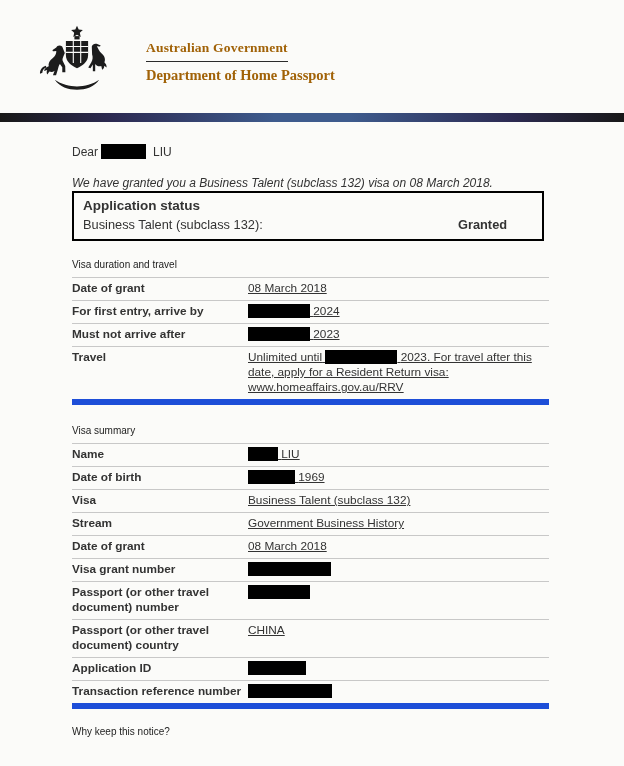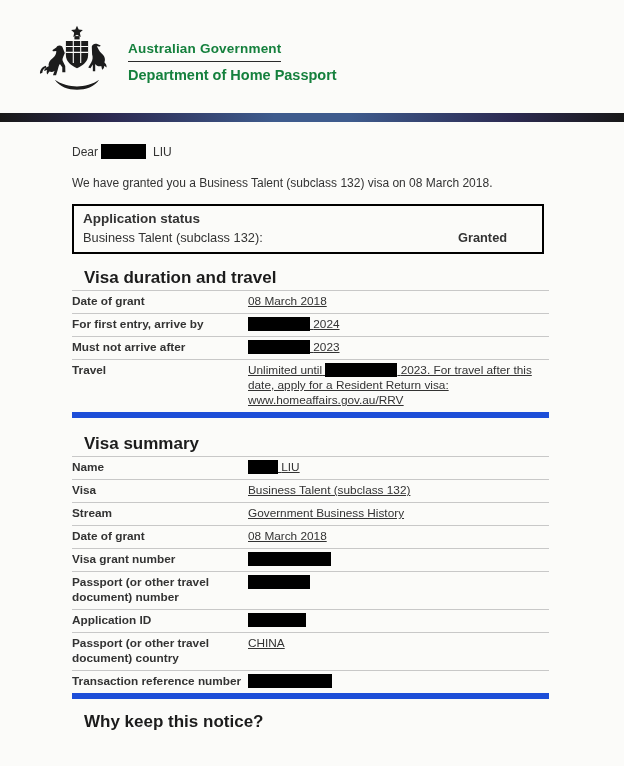--- a/index.html
+++ b/index.html
@@ -9,47 +9,47 @@
     font-family:"Liberation Sans","DejaVu Sans",sans-serif;
     color:#333;
     overflow:hidden;
   }
   .page{position:relative;width:624px;height:766px;}
 
   
   .header{display:flex;align-items:center;padding:24px 0 0 36px;height:76px;}
   .crest{width:82px;height:74px;flex:0 0 auto;}
   .crest svg{width:82px;height:74px;display:block;}
-  .header-text{margin-left:10px;font-family:Liberation Sans, sans-serif;color:#15803d;}
+  .header-text{margin-left:28px;font-family:Liberation Serif, serif;color:#a16207;}
   .agency{display:table;font-size:13.5px;font-weight:bold;letter-spacing:.2px;
           padding-bottom:5px;border-bottom:1.5px solid #2b2b2b;}
   .dept{font-size:14.5px;font-weight:bold;padding-top:5px;}
 
   
   .accent-bar{
     height:9px;width:624px;margin-top:13px;
     background:linear-gradient(90deg,#181818 0%,#2c2a52 18%,#3e5b8d 44%,#3e5b8d 56%,#2c2a52 82%,#181818 100%);
   }
 
   
   .content{margin:22px 75px 0 72px;width:477px;font-size:12px;line-height:15px;}
 
   .salutation{margin:0 0 16px 0;}
-  .intro{margin:0 0 13px 0;}
+  .intro{margin:0 0 0 0;font-style:italic;}
 
   .redact{display:inline-block;background:#000;height:14px;vertical-align:text-bottom;}
   .salutation-redact{width:45px;height:15px;margin:0 7px 0 3px;}
 
   .status-box{border:2px solid #000;padding:5px 9px 7px 9px;margin:0 5px 16px 0;}
   .status-title{font-size:13.5px;font-weight:bold;margin-bottom:4px;}
   .status-row{display:flex;font-size:12.8px;gap:40px;}
   .status-item{flex:0 0 335px;}
   .status-value{font-weight:bold;}
 
-  .section-heading{font-size:17px;font-weight:bold;color:#1c1c1c;margin:0 0 5px 12px;}
+  .section-heading{font-size:10px;font-weight:normal;color:#1c1c1c;margin:0 0 5px 0;}
   .sect-duration{margin-top:2px;}
   .sect-summary{margin-top:18px;}
   .sect-why{margin-top:15px;}
 
   .vtable{border-bottom:6px solid #1d4ed8;margin-bottom:2px;}
   .vrow{display:flex;border-top:1px solid #c8c8c8;padding:3px 0 4px 0;}
   .vlabel{flex:0 0 176px;box-sizing:border-box;padding-right:6px;font-weight:bold;font-size:11.8px;}
   .vvalue{flex:1;font-size:11.8px;text-decoration:underline;}
   .vvalue .redact{margin:0;}
   .vlink{color:#333;text-decoration:underline;}
@@ -119,46 +119,50 @@
         </div>
       </div>
 
     <h2 class="section-heading sect-summary">Visa summary</h2>
     <div class="vtable">
         <div class="vrow">
           <div class="vlabel">Name</div>
           <div class="vvalue"><span class="redact" style="width: 30px;"></span> <span>LIU</span></div>
         </div>
         <div class="vrow">
+          <div class="vlabel">Date of birth</div>
+          <div class="vvalue"><span class="redact" style="width: 47px;"></span> <span>1969</span></div>
+        </div>
+        <div class="vrow">
           <div class="vlabel">Visa</div>
           <div class="vvalue"><span>Business Talent (subclass 132)</span></div>
         </div>
         <div class="vrow">
           <div class="vlabel">Stream</div>
           <div class="vvalue"><span>Government Business History</span></div>
         </div>
         <div class="vrow">
           <div class="vlabel">Date of grant</div>
           <div class="vvalue"><span>08 March 2018</span></div>
         </div>
         <div class="vrow">
           <div class="vlabel">Visa grant number</div>
           <div class="vvalue"><span class="redact" style="width: 83px;"></span></div>
         </div>
         <div class="vrow">
           <div class="vlabel">Passport (or other travel document) number</div>
           <div class="vvalue"><span class="redact" style="width: 62px;"></span></div>
         </div>
         <div class="vrow">
+          <div class="vlabel">Passport (or other travel document) country</div>
+          <div class="vvalue"><span>CHINA</span></div>
+        </div>
+        <div class="vrow">
           <div class="vlabel">Application ID</div>
           <div class="vvalue"><span class="redact" style="width: 58px;"></span></div>
-        </div>
-        <div class="vrow">
-          <div class="vlabel">Passport (or other travel document) country</div>
-          <div class="vvalue"><span>CHINA</span></div>
         </div>
         <div class="vrow">
           <div class="vlabel">Transaction reference number</div>
           <div class="vvalue"><span class="redact" style="width: 84px;"></span></div>
         </div>
       </div>
 
     <h2 class="section-heading sect-why">Why keep this notice?</h2>
 
   </div>

